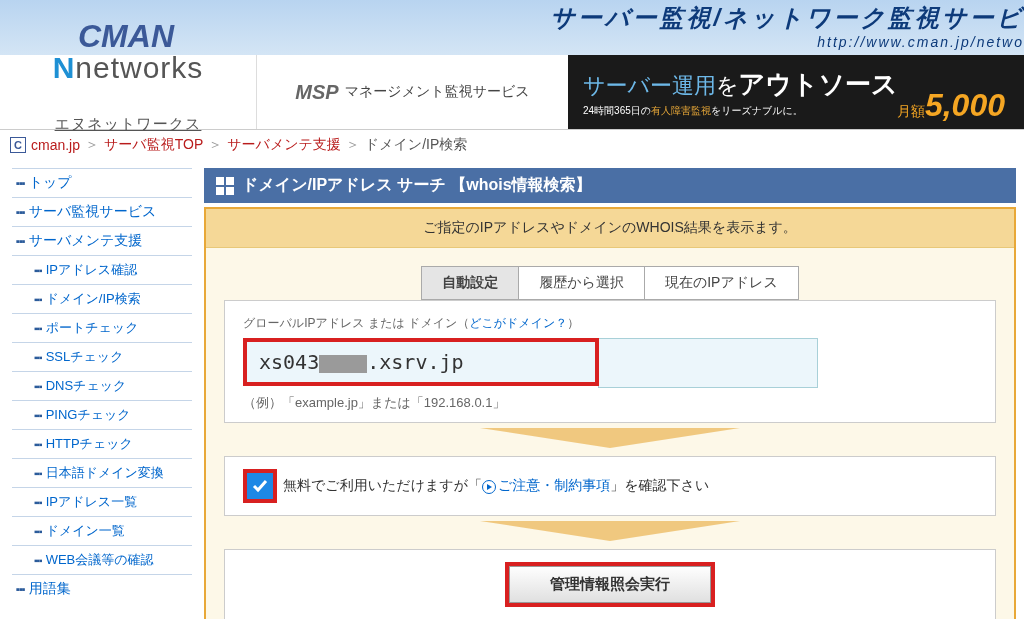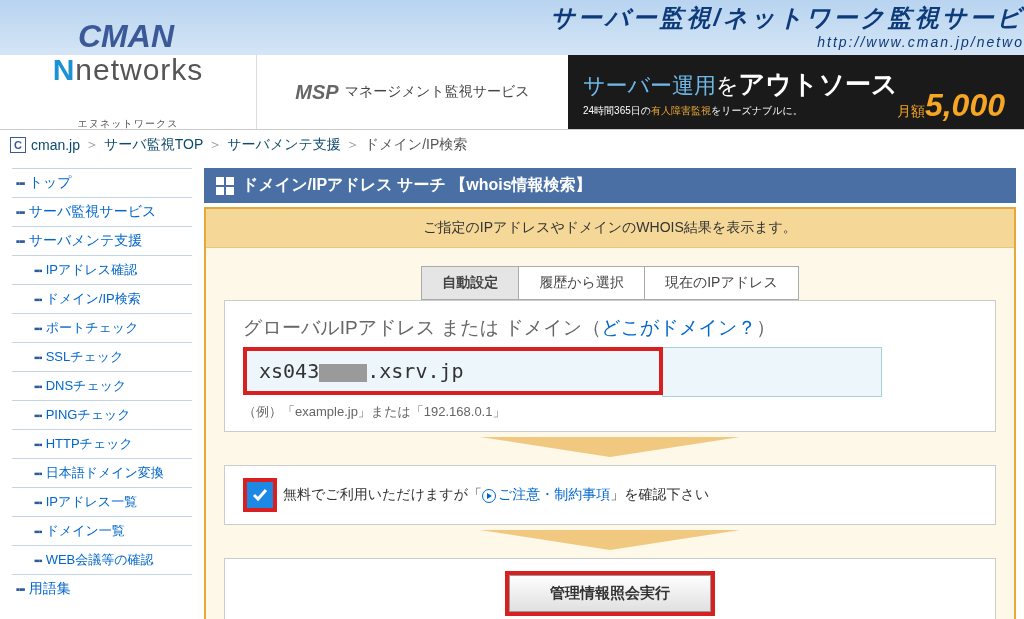--- a/index.html
+++ b/index.html
@@ -41,21 +41,21 @@
       width: 256px;
       display: flex;
       flex-direction: column;
       align-items: center;
       justify-content: center;
       padding: 5px;
       gap: 32px;
     }
     .networks-main { font-family: Arial; font-size: 30px; letter-spacing: 1px; color: #555; }
     .networks-main .n1 { color: #1e90d4; font-weight: bold; }
-    .networks-sub { font-size: 10px; color: #555; letter-spacing: 1px; margin-top: -2px; }
+    .networks-sub { font-size: 15px; color: #555; letter-spacing: 1px; margin-top: -2px; text-decoration: underline; }
     
     .msp-banner {
       width: 312px;
       display: flex;
       align-items: center;
       justify-content: center;
       gap: 6px;
       border-left: 1px solid #ddd;
     }
     .msp-label { font-family: Arial; font-weight: bold; font-size: 20px; color: #666; font-style: italic; }
@@ -80,21 +80,21 @@
       padding: 6px 10px;
       font-size: 14px;
       color: #0066cc;
       display: flex;
       align-items: center;
       gap: 5px;
     }
     .breadcrumb .c-icon {
       width: 16px; height: 16px; border: 1px solid #3b5998; display: inline-flex; align-items: center; justify-content: center; font-weight: bold; color: #3b5998; font-size: 11px;
     }
-    .breadcrumb a { color: #0c4a6e; text-decoration: none; text-align: center; }
+    .breadcrumb a { color: #b91c1c; text-decoration: none; text-align: center; }
     .breadcrumb .sep { color: #999; }
     .breadcrumb .current { color: #555; }
     
     .layout { display: flex; }
     
     .sidebar {
       width: 200px;
       padding: 8px 8px 8px 12px;
     }
     .sidebar-item {
@@ -161,26 +161,26 @@
     }
     .tab.active { background: #e5e5e5; font-weight: bold; }
     .tab:not(:first-child) { border-left: none; }
     
     .input-group {
       border: 1px solid #ccc;
       background: #fff;
       padding: 14px 18px 10px;
       margin-top: 0;
     }
-    .input-label { font-size: 19px; color: #666; margin-bottom: 6px; }
+    .input-label { font-size: 12px; color: #666; margin-bottom: 6px; }
     .input-label a { color: #0066cc; text-decoration: none; }
     .input-field {
       border: 4px solid #d82020;
       background: #ecf6fb;
-      width: 420px;
+      width: 356px;
       padding: 8px 12px;
       font-family: monospace;
       font-size: 20px;
       color: #333;
       display: inline-block;
       position: relative;
     }
     .input-redact {
       display: inline-block;
       width: 48px;

